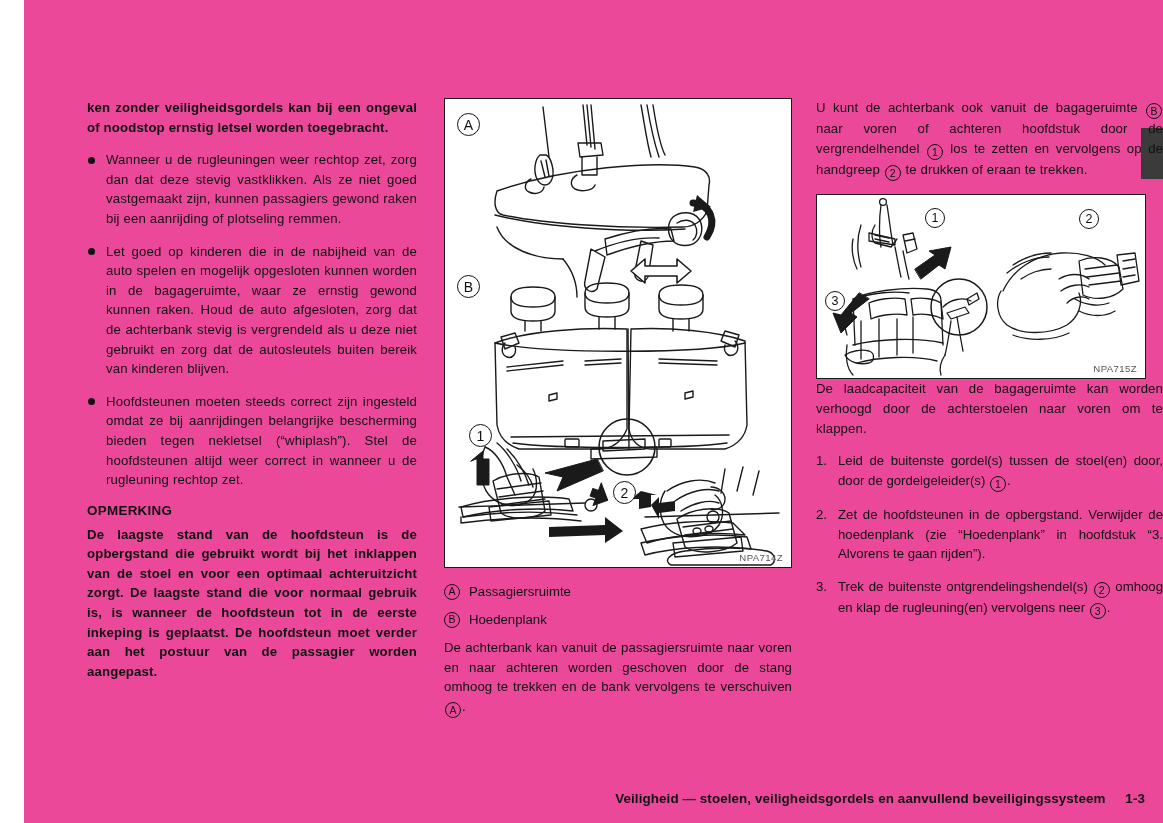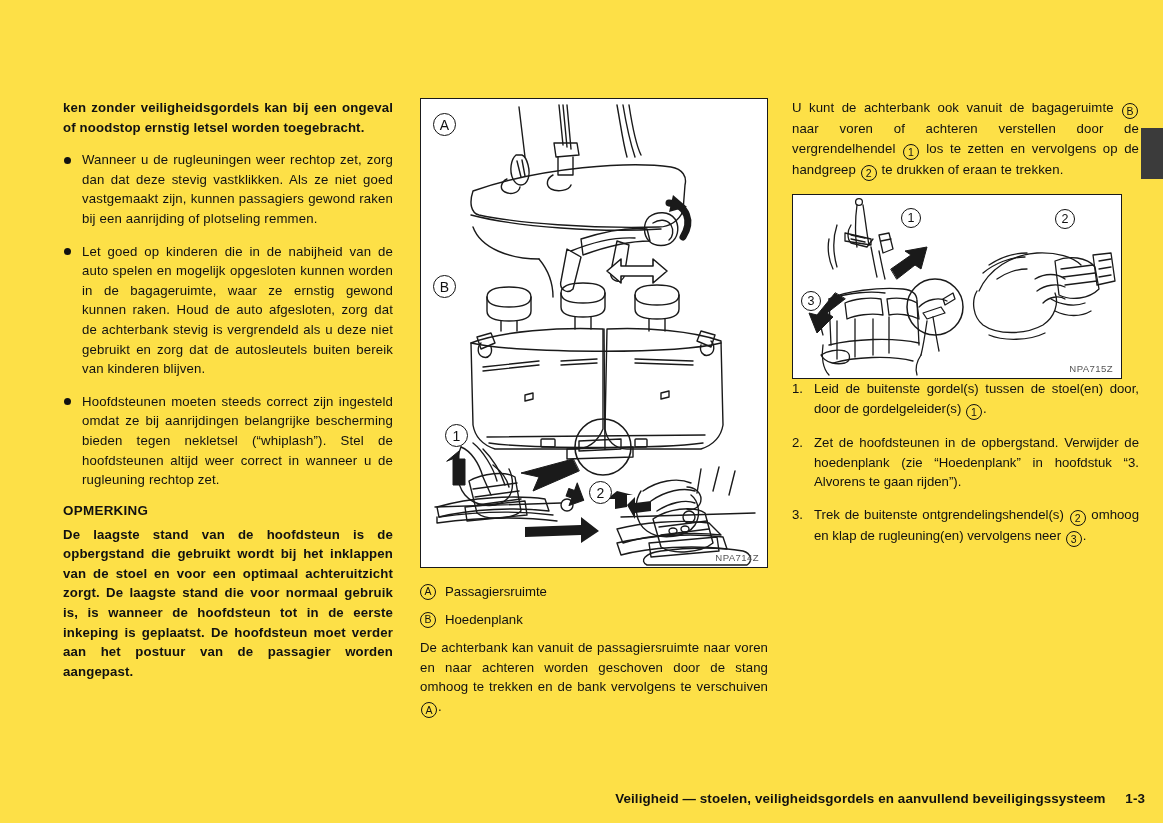--- a/index.html
+++ b/index.html
@@ -12,21 +12,22 @@
     height: 823px;
     position: relative;
     font-family: "Liberation Sans", sans-serif;
     color: #111111;
     overflow: hidden;
   }
 
   .page {
     position: absolute;
     inset: 0;
-    background: #fde047;
+    background: #ec4899;
+    margin-left: 24px;
   }
 
   
   .col {
     position: absolute;
     top: 98px;
   }
   .col-left  { left: 63px;  width: 330px; }
   .col-mid   { left: 420px; width: 348px; }
   .col-right { left: 792px; width: 347px; }
@@ -388,21 +389,21 @@
         <span>Hoedenplank</span>
       </li>
     </ul>
 
 
     <p class="para last"><span>De achterbank kan vanuit de passagiersruimte naar voren en naar achteren worden geschoven door de stang omhoog te trekken en de bank vervolgens te verschuiven </span><span class="circ inline">A</span><span>.</span></p>
   </div>
 
   <div class="col col-right">
 
-    <p class="para"><span>U kunt de achterbank ook vanuit de bagageruimte </span><span class="circ inline">B</span><span> naar voren of achteren verstellen door de vergrendelhendel </span><span class="circ inline">1</span><span> los te zetten en vervolgens op de handgreep </span><span class="circ inline">2</span><span> te drukken of eraan te trekken.</span></p>
+    <p class="para"><span>U kunt de achterbank ook vanuit de bagageruimte </span><span class="circ inline">B</span><span> naar voren of achteren hoofdstuk door de vergrendelhendel </span><span class="circ inline">1</span><span> los te zetten en vervolgens op de handgreep </span><span class="circ inline">2</span><span> te drukken of eraan te trekken.</span></p>
 
     <div class="figure fig-side">
 
       <div class="fig-tag small" style="left:108px; top:13px;">1</div>
       <div class="fig-tag small" style="left:262px; top:14px;">2</div>
       <div class="fig-tag small" style="left:8px; top:96px;">3</div>
 
       <svg width="330" height="185" viewBox="0 0 330 185" fill="none" stroke="#1a1a1a" stroke-width="1.3" stroke-linecap="round" stroke-linejoin="round">
 
         <circle cx="66" cy="7" r="3.4"></circle>
@@ -461,20 +462,21 @@
         <path d="M306 66 L318 64 M306 74 L318 72 M306 82 L318 80"></path>
         <path d="M258 104 C268 110 282 112 292 108"></path>
         <path d="M262 116 C274 122 288 122 298 116"></path>
         <path d="M196 140 C210 146 236 146 252 138"></path>
       </svg>
 
       <span class="fig-code">NPA715Z</span>
     </div>
 
 
+    <p class="para">De laadcapaciteit van de bagageruimte kan worden verhoogd door de achterstoelen naar voren om te klappen.</p>
 
     <ol class="num-list">
       <li>
         <span class="num">1.</span><span>Leid de buitenste gordel(s) tussen de stoel(en) door, door de gordelgeleider(s) </span><span class="circ inline">1</span><span>.</span>
       </li>
       <li>
         <span class="num">2.</span><span>Zet de hoofdsteunen in de opbergstand. Verwijder de hoedenplank (zie “Hoedenplank” in hoofdstuk “3. Alvorens te gaan rijden”).</span>
       </li>
       <li>
         <span class="num">3.</span><span>Trek de buitenste ontgrendelingshendel(s) </span><span class="circ inline">2</span><span> omhoog en klap de rugleuning(en) vervolgens neer </span><span class="circ inline">3</span><span>.</span>

